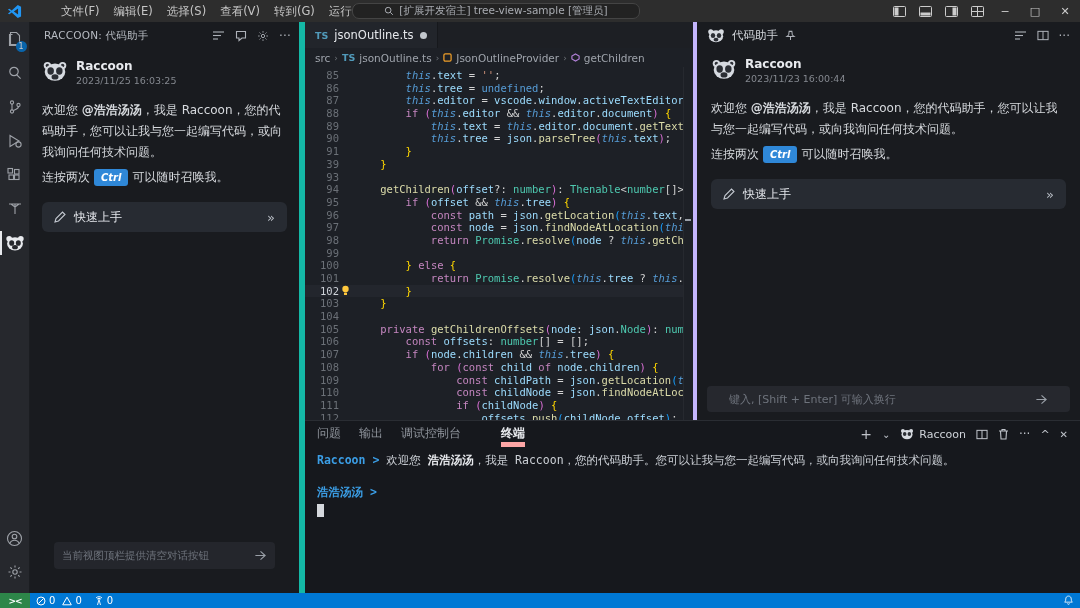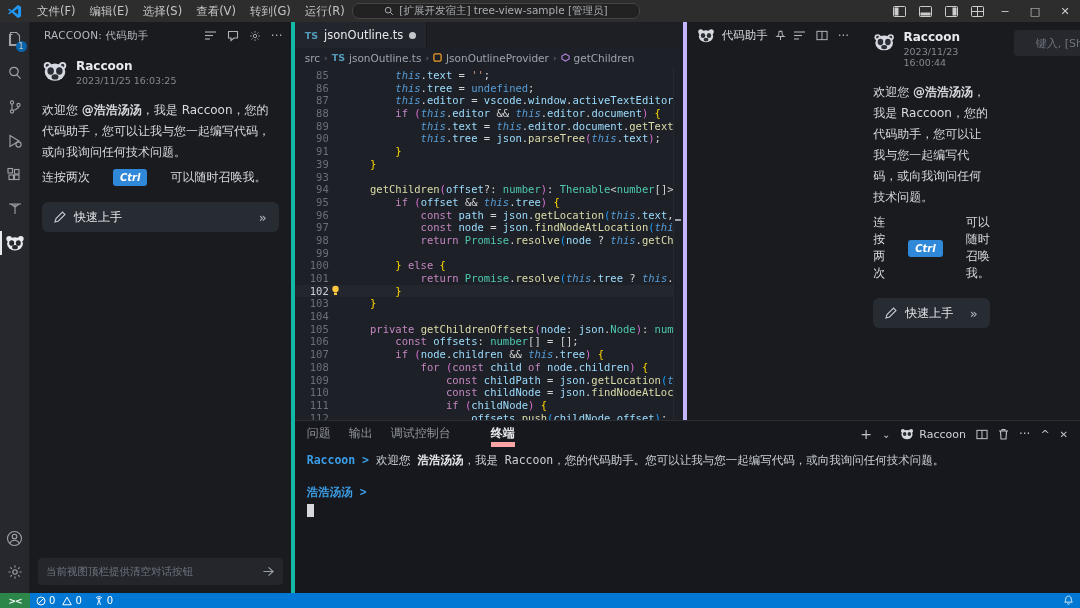--- a/index.html
+++ b/index.html
@@ -19,34 +19,34 @@
   .main { position:absolute; top:22px; left:0; width:1080px; height:571px; display:flex; }
   
   .activitybar { width:30px; background:#26282d; display:flex; flex-direction:column; align-items:center; border-right:1px solid #1b1d21; }
   .act-item { width:30px; height:34px; display:flex; align-items:center; justify-content:center; position:relative; opacity:.75; }
   .act-item.active { opacity:1; }
   .act-item.active::before { content:""; position:absolute; left:0; top:5px; bottom:5px; width:2px; background:#e7e9ed; }
   .badge { position:absolute; right:3px; bottom:4px; background:#0078d4; color:#fff; font-size:8px; min-width:11px; height:11px; border-radius:6px; display:flex; align-items:center; justify-content:center; }
   .act-spacer { flex:1; }
 
   
-  .sidebar { width:275px; background:#191b1f; display:flex; flex-direction:column; border-right:4px solid #14b8a6; }
+  .sidebar { width:275px; background:#191b1f; display:flex; flex-direction:column; border-right:6px solid #14b8a6; }
   .sidebar-header { height:27px; display:flex; align-items:center; padding:0 8px 0 14px; color:#b7bbc2; font-size:10.5px; letter-spacing:.2px; flex:none; }
   .sh-icons { margin-left:auto; display:flex; gap:10px; align-items:center; color:#aeb2b9; }
   .chat-body { flex:1; padding:10px 12px; overflow:hidden; position:relative; }
   .chat-head { display:flex; gap:8px; align-items:flex-start; }
   .chat-name { font-size:12px; font-weight:bold; color:#e8eaee; }
   .chat-time { font-size:9.5px; color:#84888f; margin-top:2px; }
   .chat-msg { margin-top:14px; font-size:12px; line-height:1.75; color:#d7dade; }
   .mention { font-weight:bold; }
-  .ctrl-row { margin-top:6px; font-size:12px; color:#d7dade; display:flex; align-items:center; gap:23px; }
+  .ctrl-row { margin-top:6px; font-size:12px; color:#d7dade; display:flex; align-items:center; gap:4px; }
   .keycap { background:#2f88d8; color:#ffffff; font-size:10px; font-weight:bold; font-style:italic; padding:3px 7px; border-radius:3px; }
   .quick-btn { margin-top:16px; height:30px; background:#272b32; border-radius:6px; display:flex; align-items:center; gap:8px; padding:0 12px; color:#e2e5ea; font-size:12px; cursor:pointer; }
   .quick-btn .chev { margin-left:auto; color:#b7bcc4; font-size:13px; }
-  .chat-input { flex:none; margin:8px; height:27px; background:#24262c; border-radius:4px; display:flex; align-items:center; padding:0 8px; }
+  .chat-input { flex:none; margin:24px; height:27px; background:#24262c; border-radius:4px; display:flex; align-items:center; padding:0 8px; }
   .chat-input .ph { color:#6e737c; font-size:10.5px; flex:1; white-space:nowrap; overflow:hidden; }
 
   
   .center { flex:1; display:flex; flex-direction:column; }
   .center-top { height:398px; display:flex; }
   .editor-group { width:392px; display:flex; flex-direction:column; border-right:4px solid #c4b5fd; }
   .tabbar { height:26px; background:#1d1f24; display:flex; flex:none; }
   .tab { background:#22252b; height:26px; display:flex; align-items:center; gap:6px; padding:0 10px; font-size:11.5px; color:#e6e8ec; border-right:1px solid #16181c; }
   .ts-badge { color:#519aba; font-weight:bold; font-size:9.5px; }
   .mod-dot { width:7px; height:7px; border-radius:50%; background:#c3c7cd; }
@@ -59,21 +59,21 @@
   .code-line.active .ln { color:#ced2d8; }
   .lc { padding-left:16px; position:relative; }
   .bulb { position:absolute; left:2px; top:0; }
   .tk-k{color:#c586c0} .tk-t{color:#569cd6;font-style:italic} .tk-u{color:#569cd6}
   .tk-p{color:#9cdcfe} .tk-m{color:#dcdcaa} .tk-y{color:#4ec9b0} .tk-s{color:#ce9178}
   .tk-d{color:#d4d4d4} .tk-b1{color:#ffd700} .tk-b2{color:#da70d6} .tk-b3{color:#179fff}
   .scrollbar { position:absolute; right:0; top:0; bottom:0; width:10px; background:#1d2026; border-left:1px solid #26292f; }
   .scroll-mark { position:absolute; right:2px; top:152px; width:6px; height:2px; background:#9aa0a8; }
 
   
-  .right-panel { flex:1; background:#191b1f; display:flex; }
+  .right-panel { flex:1; background:#191b1f; display:flex; flex-direction:column; }
   .rp-header { height:27px; display:flex; align-items:center; gap:7px; padding:0 10px; color:#d3d6db; font-size:11.5px; flex:none; }
   .rp-icons { margin-left:auto; display:flex; gap:10px; align-items:center; }
   .rp-chat { flex:1; padding:8px 14px; }
   .rp-input { flex:none; margin:8px 10px; height:26px; background:#26282e; border-radius:4px; display:flex; align-items:center; padding:0 22px;justify-content:center; }
   .rp-input .ph { color:#6e737c; font-size:11px; flex:1; }
 
   
   .panel { height:173px; background:#16181d; border-top:1px solid #2a2d33; display:flex; flex-direction:column; }
   .panel-header { height:26px; display:flex; align-items:center; padding:0 12px; flex:none; }
   .panel-tab { font-size:12px; color:#8f949c; margin-right:18px; height:26px; line-height:25px; cursor:pointer; }
@@ -92,21 +92,21 @@
   .sb-right { margin-left:auto; display:flex; align-items:center; }
   svg { display:block; }
 </style>
 </head>
 <body>
 
 <div class="titlebar">
   <svg class="vscode-logo" viewBox="0 0 16 16">
     <path fill="#2196f3" d="M11.5 1 5 7 2.5 5 1 5.9 3.8 8 1 10.1 2.5 11 5 9l6.5 6 3.5-1.8V2.8L11.5 1zM11.8 4.9v6.2L7.3 8l4.5-3.1z"></path>
   </svg>
-  <div id="menubar" style="display:flex;">
+  <div id="menubar" style="display:flex;margin-left:24px;">
       <span class="menu-item">文件(F)</span>
       <span class="menu-item">编辑(E)</span>
       <span class="menu-item">选择(S)</span>
       <span class="menu-item">查看(V)</span>
       <span class="menu-item">转到(G)</span>
       <span class="menu-item">运行(R)</span>
       <span class="menu-item">···</span>
     </div>
   <div class="nav-arrows">
     <span>←</span>

